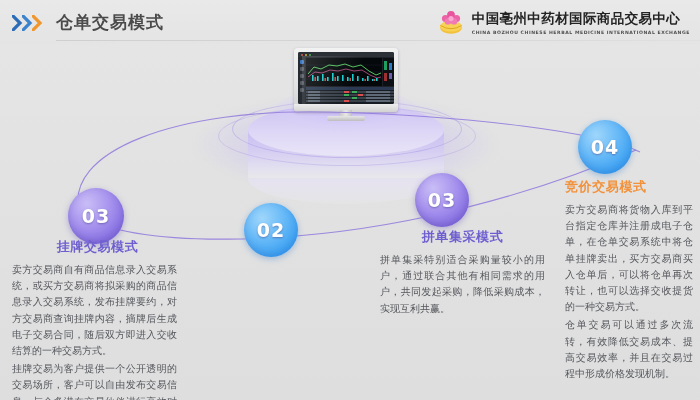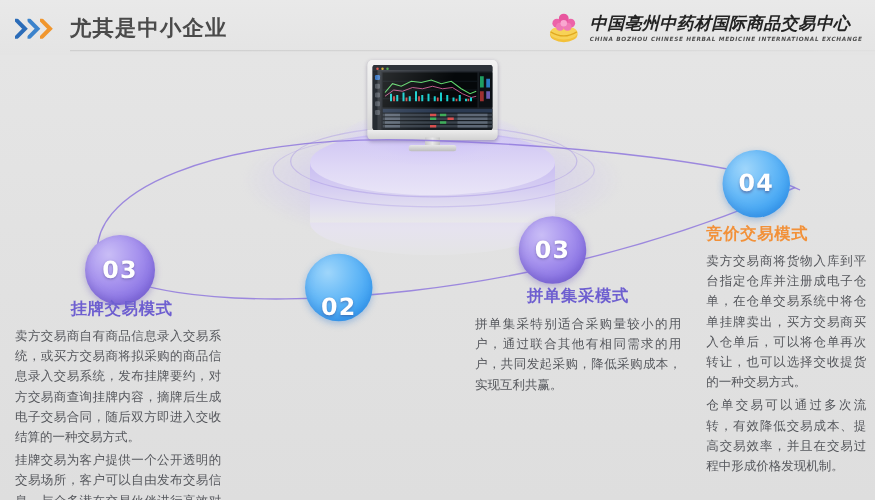--- a/index.html
+++ b/index.html
@@ -20,21 +20,21 @@
   .cv svg{display:block;}
   .hdr-title{position:absolute;left:56px;top:11px;
        font-size:17px;font-weight:bold;color:#4a4a4a;letter-spacing:1px;
        white-space:nowrap;}
   .hdr-rule{position:absolute;left:56px;top:40px;width:644px;height:1px;
        background:linear-gradient(90deg,#cfcfcf 0%,#d8d8d8 70%,#e0e0e0 100%);}
 
   
   .logo{position:absolute;right:10px;top:5px;height:34px;display:flex;align-items:center;gap:6px;}
   .logo-mark{width:30px;height:30px;position:relative;flex:0 0 auto;}
-  .logo-txt{display:flex;flex-direction:column;justify-content:center;font-style:italic;}
+  .logo-txt{display:flex;flex-direction:column;justify-content:center;}
   .logo-cn{font-size:13.5px;font-weight:bold;color:#232323;letter-spacing:0.4px;white-space:nowrap;}
   .logo-en{font-size:4.6px;font-weight:bold;color:#4d4d4d;letter-spacing:0.55px;white-space:nowrap;margin-top:2px;}
 
   
   .glow{position:absolute;left:196px;top:96px;width:300px;height:96px;
         border-radius:50%;
         background:radial-gradient(ellipse at 50% 50%,rgba(186,168,247,.55) 0%,rgba(196,182,246,.32) 45%,rgba(214,208,245,0) 72%);
         filter:blur(3px);}
   .podium{position:absolute;left:248px;top:104px;width:196px;height:86px;}
   .pod-body{position:absolute;left:0;top:26px;width:196px;height:48px;
@@ -115,21 +115,21 @@
         <svg width="11" height="16" viewBox="0 0 11 16">
             <path d="M1 1 L8 8 L1 15" fill="none" stroke="#3b83cc" stroke-width="3.2" stroke-linecap="square"></path>
           </svg>
       </span>
       <span class="cv" style="left:20px;">
         <svg width="11" height="16" viewBox="0 0 11 16">
             <path d="M1 1 L8 8 L1 15" fill="none" stroke="#f0962e" stroke-width="3.2" stroke-linecap="square"></path>
           </svg>
       </span>
     </div>
-    <div class="hdr-title">尤其是中小企业</div>
+    <div class="hdr-title">仓单交易模式</div>
     <div class="hdr-rule"></div>
 
     <div class="logo">
       <div class="logo-mark">
         <svg width="30" height="30" viewBox="0 0 30 30">
           <ellipse cx="15" cy="20.5" rx="11" ry="6.2" fill="#f3c13a"></ellipse>
           <ellipse cx="15" cy="19.2" rx="11" ry="5.4" fill="#f7d257"></ellipse>
           <path d="M4.5 18.5 Q15 25 25.5 18.5" fill="none" stroke="#e0a81f" stroke-width="1"></path>
           <circle cx="9.5" cy="11.5" r="3.6" fill="#ec63a8"></circle>
           <circle cx="20.5" cy="11.5" r="3.6" fill="#ec63a8"></circle>
@@ -254,21 +254,21 @@
   </div>
 
   <svg class="orbit" viewBox="0 0 700 400">
     <path d="M80 215 C60 150 180 108 330 112 C470 116 600 132 640 152" fill="none" stroke="#8f78dd" stroke-width="1.1" opacity=".85"></path>
     <path d="M80 215 C140 250 300 244 430 216 C530 194 600 166 636 150" fill="none" stroke="#8f78dd" stroke-width="1.1" opacity=".85"></path>
   </svg>
 
   <div class="node purple" style="left:68px;top:188px;width:56px;height:56px;">
     <span>03</span>
   </div>
-  <div class="node blue" style="left:244px;top:203px;width:54px;height:54px;align-items:flex-end;">
+  <div class="node blue" style="left:244px;top:203px;width:54px;height:54px;">
     <span>02</span>
   </div>
   <div class="node purple" style="left:415px;top:173px;width:54px;height:54px;">
     <span>03</span>
   </div>
   <div class="node blue" style="left:578px;top:120px;width:54px;height:54px;">
     <span>04</span>
   </div>
 
   <div class="col c1">

